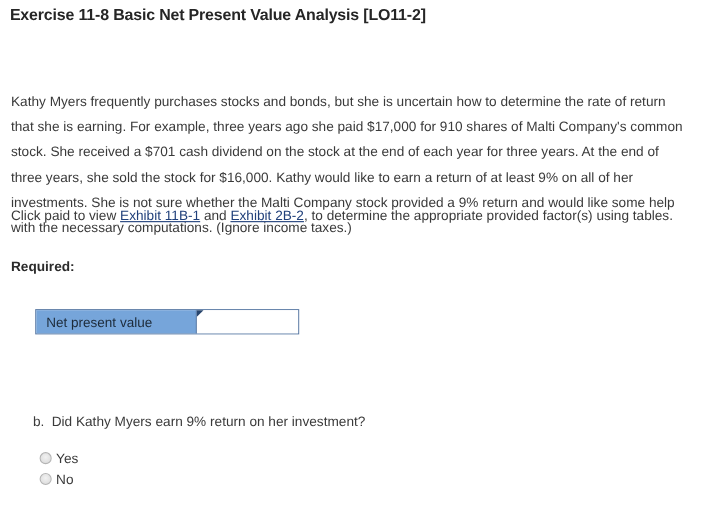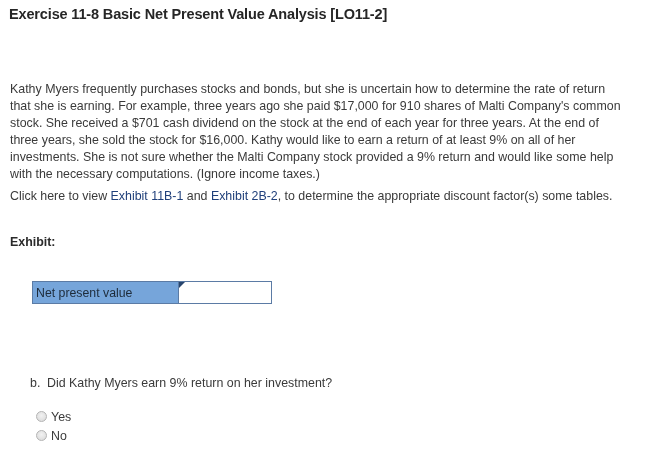--- a/index.html
+++ b/index.html
@@ -35,37 +35,38 @@
     white-space: nowrap;
   }
 
   
   .problem-body {
     position: absolute;
     left: 10px;
     top: 81px;
     width: 612px;
     font-size: 12.4px;
-    line-height: 17px;
+    line-height: 23px;
     color: #3a3a3a;
     text-align: left;
   }
 
   
   .exhibit-line {
     position: absolute;
     left: 10px;
     top: 188px;
     width: 616px;
     font-size: 12.4px;
     line-height: 16.2px;
     color: #3a3a3a;
   }
   .exhibit-link {
     color: #1f3f7a;
+    text-decoration: underline;
     cursor: pointer;
   }
 
   
   .required-label {
     position: absolute;
     left: 10px;
     top: 235px;
     font-size: 12.4px;
     font-weight: bold;
@@ -101,21 +102,21 @@
     display: flex;
     background: #ffffff;
   }
   .answer-label-cell {
     width: 146px;
     background: #76a5da;
     border-right: 1px solid #5b7ba5;
     box-sizing: border-box;
     display: flex;
     align-items: center;
-    padding-left: 3px;
+    padding-left: 9px;
     font-size: 12.3px;
     color: #1d2b3a;
   }
   .answer-input-cell {
     position: relative;
     flex: 1;
     background: #ffffff;
     box-sizing: border-box;
   }
   .answer-input {
@@ -181,23 +182,23 @@
 </style>
 </head>
 <body>
 
 <div class="page">
 
   <div class="exercise-title">Exercise 11-8 Basic Net Present Value Analysis [LO11-2]</div>
 
   <div class="problem-body">Kathy Myers frequently purchases stocks and bonds, but she is uncertain how to determine the rate of return that she is earning. For example, three years ago she paid $17,000 for 910 shares of Malti Company's common stock. She received a $701 cash dividend on the stock at the end of each year for three years. At the end of three years, she sold the stock for $16,000. Kathy would like to earn a return of at least 9% on all of her investments. She is not sure whether the Malti Company stock provided a 9% return and would like some help with the necessary computations. (Ignore income taxes.)</div>
 
-  <div class="exhibit-line"><span>Click here to view </span><a class="exhibit-link">Exhibit 11B-1</a><span> and </span><a class="exhibit-link">Exhibit 2B-2</a><span>, to determine the appropriate discount factor(s) some tables.</span></div>
-
-  <div class="required-label">Exhibit:</div>
+  <div class="exhibit-line"><span>Click paid to view </span><a class="exhibit-link">Exhibit 11B-1</a><span> and </span><a class="exhibit-link">Exhibit 2B-2</a><span>, to determine the appropriate provided factor(s) using tables.</span></div>
+
+  <div class="required-label">Required:</div>
 
 
   <div class="answer-table">
     <div class="answer-label-cell">Net present value</div>
     <div class="answer-input-cell">
       <span class="cell-marker"></span>
       <input class="answer-input" type="text" placeholder="" style="">
     </div>
   </div>
 

